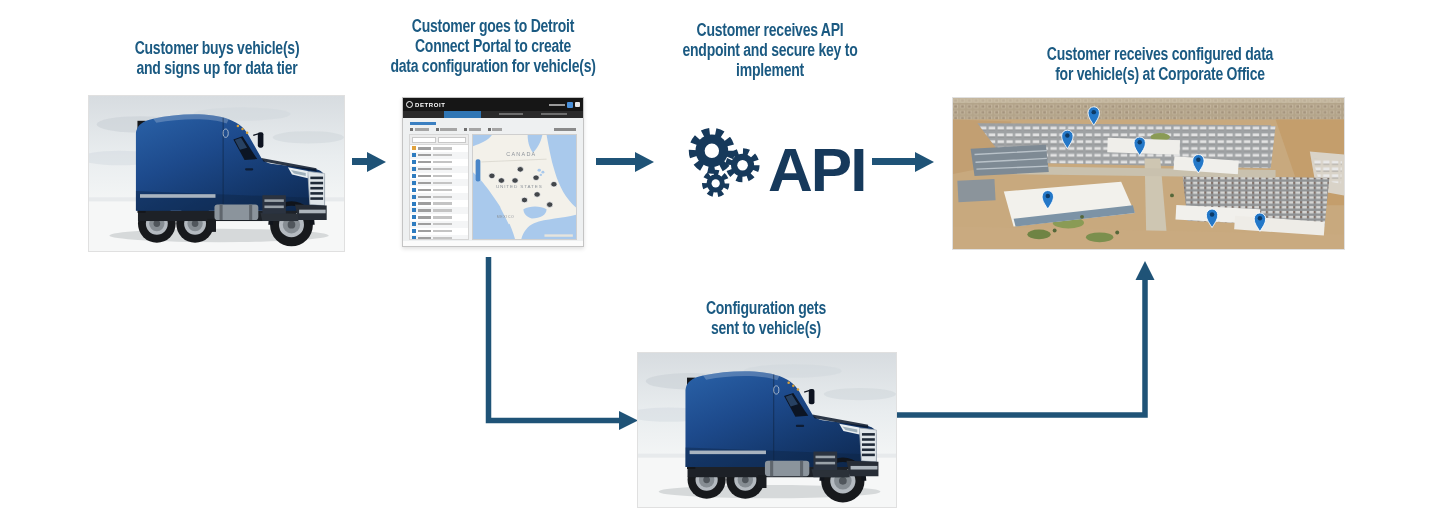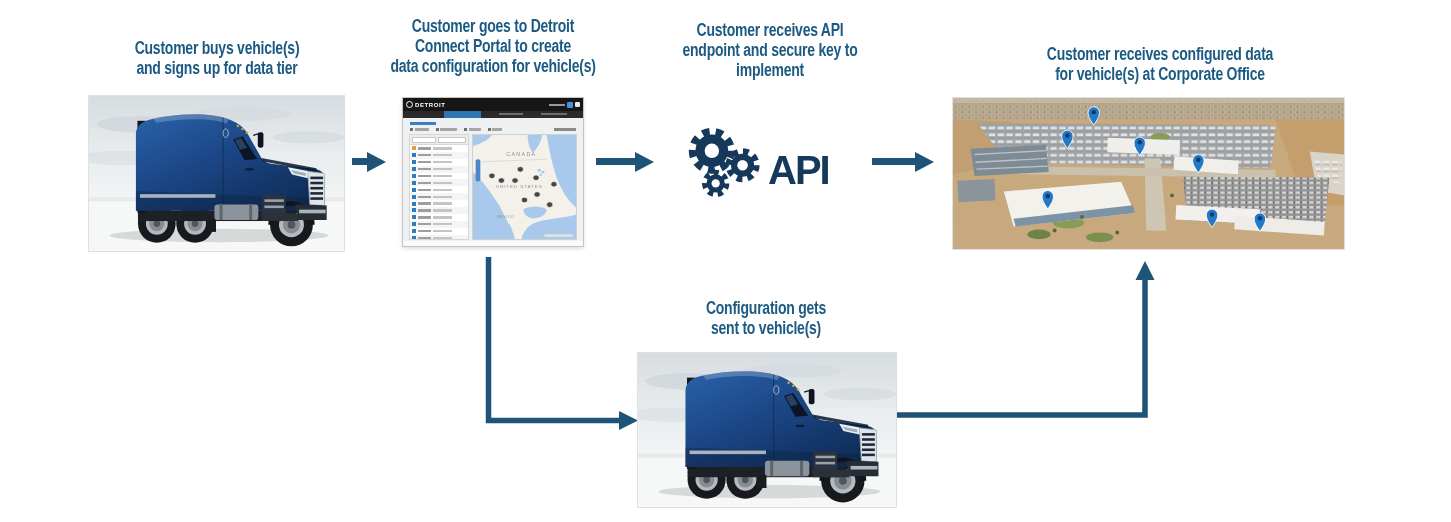--- a/index.html
+++ b/index.html
@@ -39,21 +39,21 @@
   #arrow2{left:596px; top:158px; width:39px;}
   #arrow3{left:872px; top:158px; width:43px;}
   .elbow{position:absolute;}
   .elbow path{fill:none; stroke:var(--c-arrow); stroke-width:5.5;}
   .elbow polygon{fill:var(--c-arrow);}
   #elbow1{left:485px; top:256px;}
   #elbow2{left:893px; top:258px;}
   
   #api-figure{position:absolute; left:684px; top:118px; width:200px; height:104px;
     display:flex; align-items:center;}
-  .api-word{color:var(--c-navy); font-size:40px; font-weight:700; letter-spacing:-2px;
+  .api-word{color:var(--c-navy); font-size:62px; font-weight:700; letter-spacing:-2px;
     margin-left:-12px; line-height:1;}
   
   #portal{left:402px; top:97px; width:182px; height:150px; border:1px solid #c4c4c4;
     background:#fbfbfb; box-shadow:0 2px 4px rgba(0,0,0,.12); font-size:6px;}
   .p-header{height:13px; background:#161616; display:flex; align-items:center; padding:0 3px; gap:2px;}
   .p-logo-mark{width:5px; height:5px; border:1.5px solid #fff; border-radius:50%; flex:0 0 auto;}
   .p-brand{color:#fff; font-weight:700; font-size:6px; letter-spacing:0.6px;}
   .p-header-right{margin-left:auto; display:flex; align-items:center; gap:2px;}
   .p-user-line{width:16px; height:2px; background:#9a9a9a;}
   .p-blue-sq{width:6px; height:6px; background:#4a90d9; border-radius:1px;}

